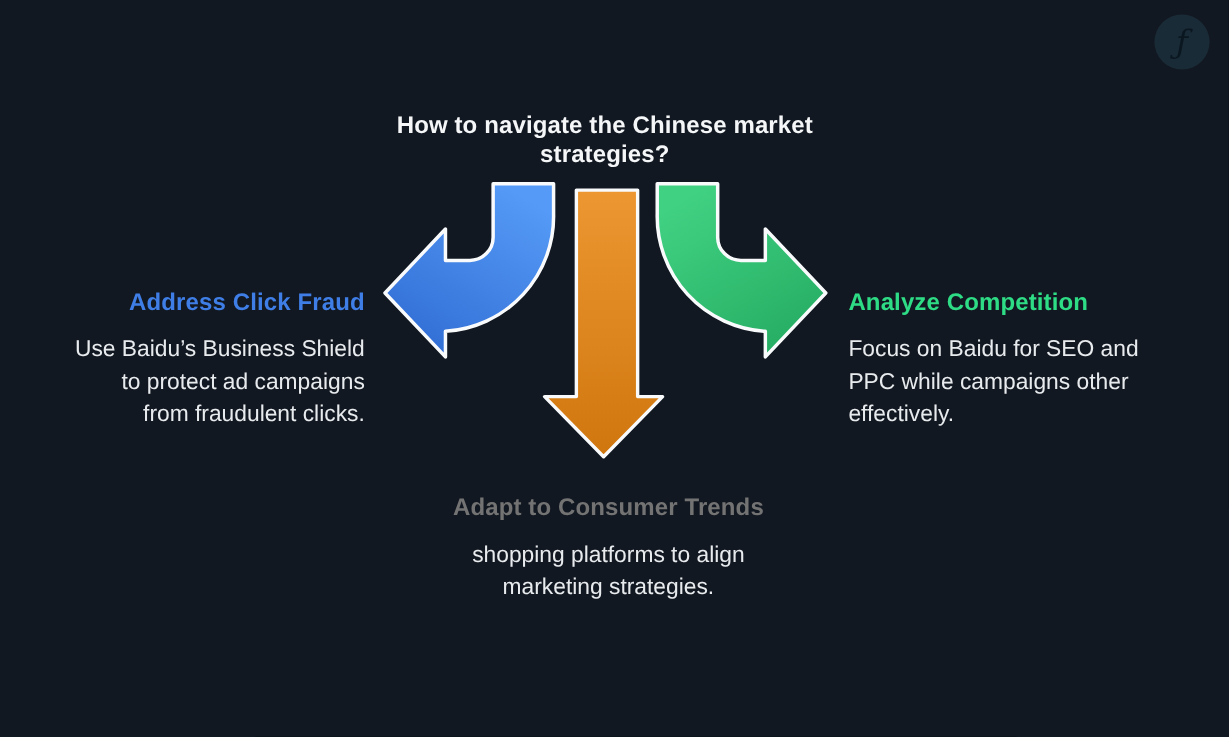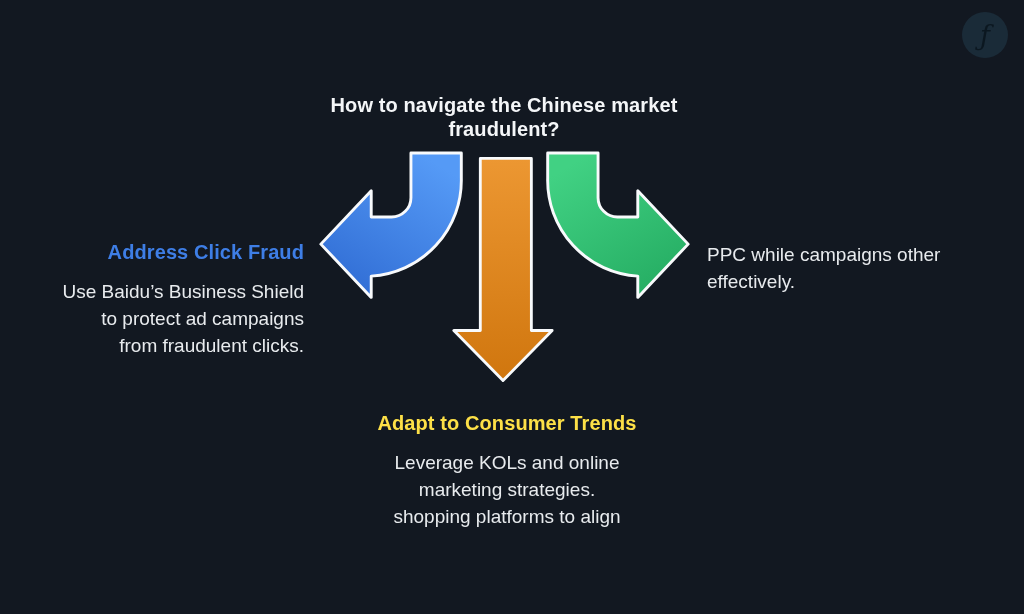--- a/index.html
+++ b/index.html
@@ -42,21 +42,21 @@
   .branch .body { margin: 0; font-size: 19px; line-height: 27px; color: #e8ebee; }
   .branch .body .line { display: block; white-space: nowrap; }
 
   .branch-left  { right: 720px; top: 241px; width: 320px; text-align: right; }
   .branch-left h2 { color: #3e7ee6; }
 
   .branch-right { left: 707px; top: 241px; width: 310px; text-align: left; }
   .branch-right h2 { color: #2edc86; }
 
   .branch-bottom { left: 357px; top: 412px; width: 300px; text-align: center; }
-  .branch-bottom h2 { color: #fde047; }
+  .branch-bottom h2 { color: #737373; }
 
   .watermark {
     position: absolute;
     top: 12px;
     right: 16px;
     width: 46px;
     height: 46px;
     border-radius: 50%;
     background: rgba(58, 122, 152, 0.20);
     display: flex;
@@ -71,21 +71,21 @@
     color: rgba(9, 20, 28, 0.85);
   }
 </style>
 </head>
 <body>
 
 <div class="canvas">
 
   <h1 class="title">
     <span class="t-line">How to navigate the Chinese market</span>
-    <span class="t-line">fraudulent?</span>
+    <span class="t-line">strategies?</span>
   </h1>
 
   <svg class="arrow-svg arrow-blue" viewBox="0 0 160 168" xmlns="http://www.w3.org/2000/svg" aria-hidden="true">
     <defs>
       <linearGradient id="grad-blue" x1="0.7" y1="0" x2="0.1" y2="1">
         <stop offset="0" stop-color="#559af6"></stop>
         <stop offset="1" stop-color="#2e6ad2"></stop>
       </linearGradient>
     </defs>
     <path d="M 98 2 L 150 2 L 150 28 A 99 99 0 0 1 57 129 L 57 151 L 5 96 L 57 41 L 57 68 L 78 68 A 20 20 0 0 0 98 48 Z" fill="url(#grad-blue)" stroke="#f8fafc" stroke-width="3" stroke-linejoin="round"></path>
@@ -116,28 +116,29 @@
     <p class="body">
       <span class="line">Use Baidu’s Business Shield</span>
       <span class="line">to protect ad campaigns</span>
       <span class="line">from fraudulent clicks.</span>
     </p>
   </div>
 
   <div class="branch branch-bottom">
     <h2>Adapt to Consumer Trends</h2>
     <p class="body">
-      <span class="line">Leverage KOLs and online</span>
+      <span class="line">shopping platforms to align</span>
       <span class="line">marketing strategies.</span>
-      <span class="line">shopping platforms to align</span>
     </p>
   </div>
 
   <div class="branch branch-right">
+    <h2>Analyze Competition</h2>
     <p class="body">
+      <span class="line">Focus on Baidu for SEO and</span>
       <span class="line">PPC while campaigns other</span>
       <span class="line">effectively.</span>
     </p>
   </div>
 
   <div class="watermark">
     <span class="glyph">ƒ</span>
   </div>
 
 </div>

